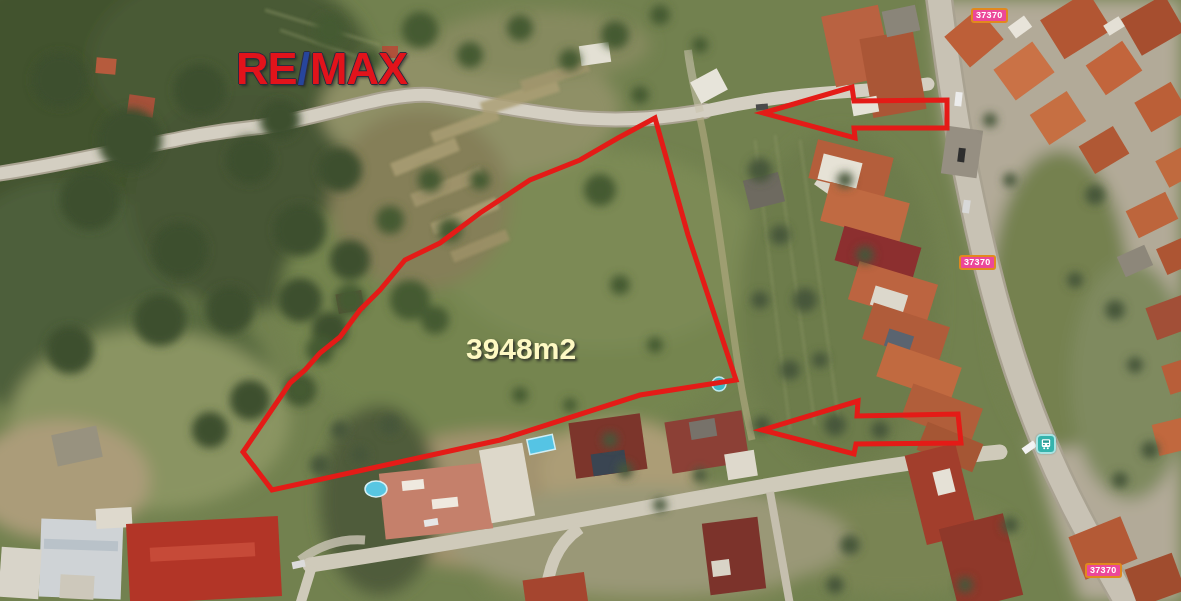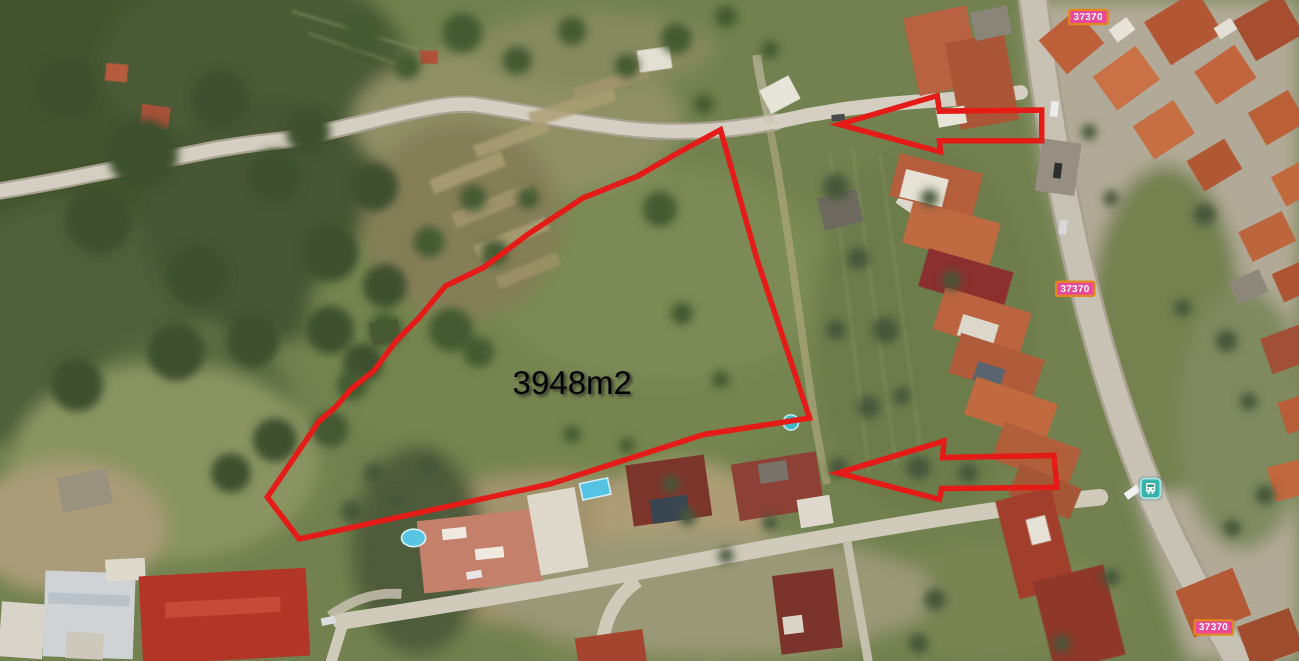--- a/index.html
+++ b/index.html
@@ -7,21 +7,21 @@
          background:#72814f;font-family:"Liberation Sans",sans-serif;}
   #stage svg.scene,#stage svg.annot{position:absolute;left:0;top:0;}
   .overlay{position:absolute;}
   
   #remax{left:236px;top:46px;font-size:45px;font-weight:800;letter-spacing:-1px;
          line-height:1;white-space:nowrap;
          text-shadow:1px 0 0 #2e2d3e,-1px 0 0 #2e2d3e,0 1px 0 #2e2d3e,0 -1px 0 #2e2d3e,2px 2px 3px rgba(10,10,30,.5);}
   #remax .red{color:#e2131b;}
   #remax .blue{color:#27459c;padding:0 1px;}
   
-  #arealabel{left:466px;top:332px;color:#000000;font-size:30px;font-weight:400;
+  #arealabel{left:466px;top:332px;color:#fef9c3;font-size:30px;font-weight:700;
              text-shadow:2px 2px 3px rgba(35,35,35,.85);}
   
   .badge{background:#ec4899;border:2px solid #e1891e;border-radius:3px;color:#fff;
          font-size:9px;font-weight:700;padding:0px 3px;line-height:11px;letter-spacing:.3px;}
   #badge1{left:971px;top:8px;}
   #badge2{left:959px;top:255px;}
   #badge3{left:1085px;top:563px;}
   
   #busstop{left:1036px;top:434px;width:16px;height:16px;background:#35b3ac;
            border:2px solid #a8e3e2;border-radius:5px;display:flex;
@@ -273,20 +273,23 @@
       <rect x="292" y="561" width="13" height="7" fill="#dcdcdc" transform="rotate(-12 298 564)"></rect>
     </g>
   </svg>
 
   <svg class="annot" width="1181" height="601" viewBox="0 0 1181 601">
     <polygon points="655,118 688,235 736,380 640,395 500,440 272,490 243,452 290,383 305,370 320,353 340,337 360,310 380,290 405,260 440,243 480,213 530,180 580,160 618,138" fill="none" stroke="#e41b17" stroke-width="5" stroke-linejoin="miter"></polygon>
     <polygon points="763,113 852,87 854,101 947,100 947,128 854,128 855,138" fill="none" stroke="#e41b17" stroke-width="5" stroke-linejoin="miter"></polygon>
     <polygon points="762,430 858,401 857,416 958,414 961,443 856,444 854,454" fill="none" stroke="#e41b17" stroke-width="5" stroke-linejoin="miter"></polygon>
   </svg>
 
+  <div id="remax" class="overlay">
+    <span class="red">RE</span><span class="blue">/</span><span class="red">MAX</span>
+  </div>
 
   <div id="arealabel" class="overlay">3948m2</div>
 
   <div id="badge1" class="overlay badge">37370</div>
   <div id="badge2" class="overlay badge">37370</div>
   <div id="badge3" class="overlay badge">37370</div>
 
   <div id="busstop" class="overlay">
     <svg width="12" height="12" viewBox="0 0 20 20">
       <rect x="3" y="2" width="14" height="13" rx="2" fill="#ffffff"></rect>

